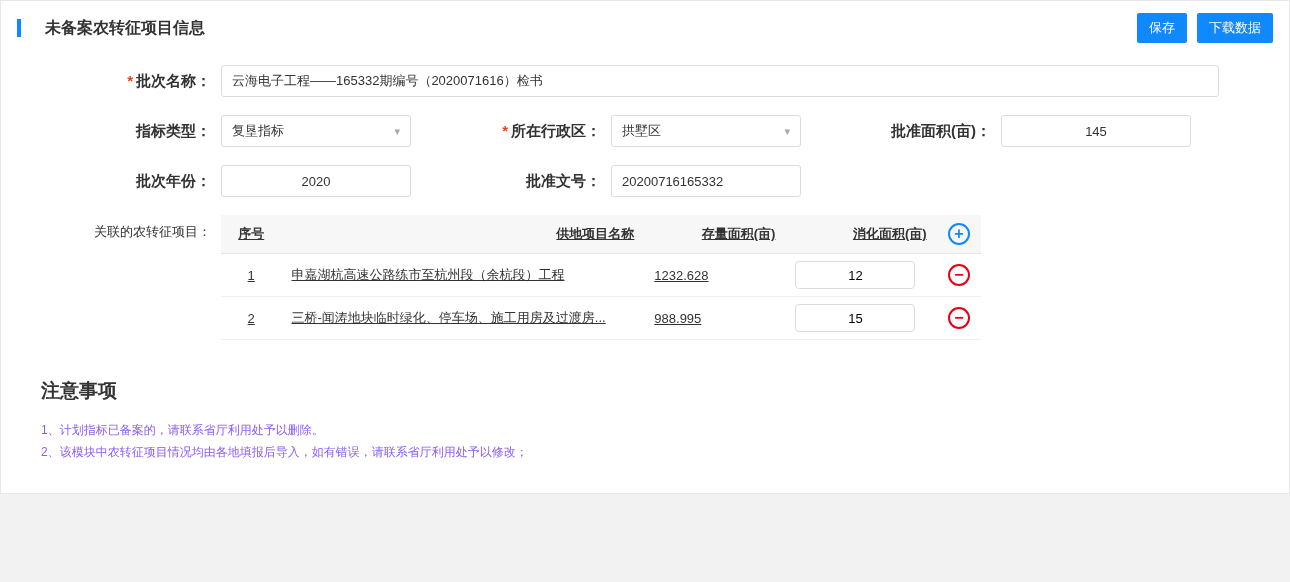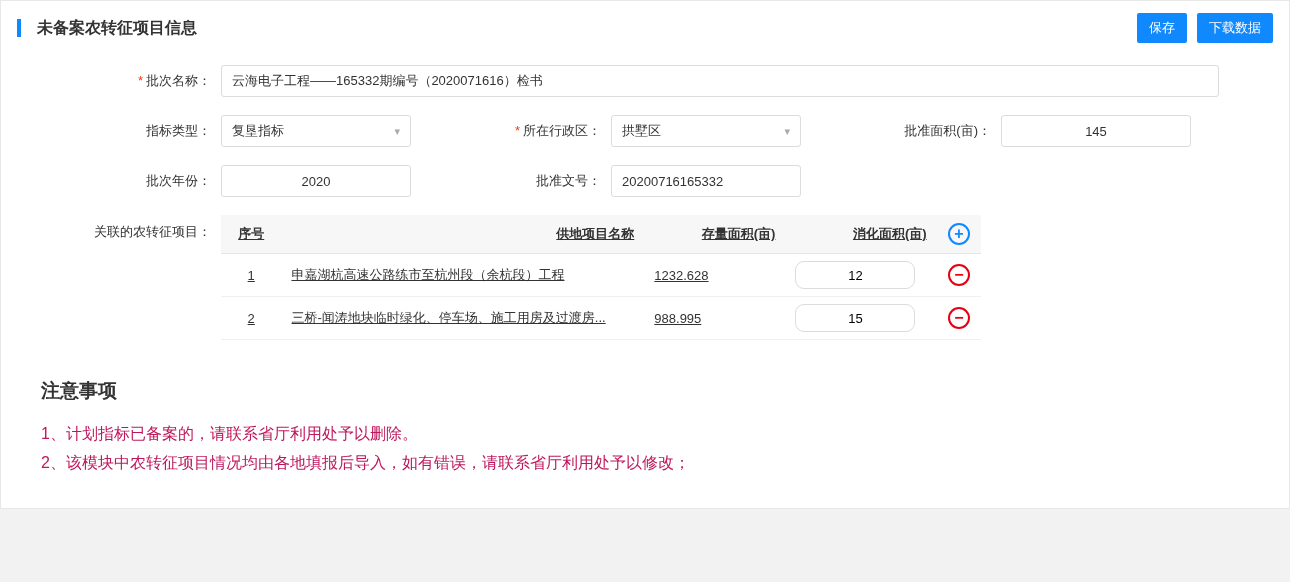--- a/index.html
+++ b/index.html
@@ -17,21 +17,21 @@
     }
     .panel-header {
       display: flex;
       justify-content: space-between;
       align-items: center;
       padding: 12px 16px;
     }
     .panel-title-wrap {
       display: flex;
       align-items: center;
-      gap: 16px;
+      gap: 24px;
     }
     .title-bar {
       width: 4px;
       height: 18px;
       background: #1089ff;
     }
     .panel-title {
       font-size: 16px;
       font-weight: 700;
       color: #333;
@@ -56,22 +56,23 @@
     }
     .form-item {
       display: flex;
       align-items: center;
     }
     .form-label {
       width: 170px;
       text-align: right;
       padding-right: 10px;
       color: #333;
-      font-size: 13px;
+      font-size: 15px;
       flex-shrink: 0;
+      font-weight: bold;
     }
     .form-label .req { color: #ed4014; margin-right: 3px; }
     .input, .select {
       height: 32px;
       border: 1px solid #dcdcdc;
       border-radius: 3px;
       background: #fff;
       padding: 0 10px;
       font-size: 13px;
       color: #333;
@@ -121,21 +122,21 @@
       padding: 7px 10px;
       border-bottom: 1px solid #f0f0f0;
       color: #333;
       vertical-align: middle;
     }
     td:first-child { text-align: center; }
     .cell-input {
       width: 120px;
       height: 28px;
       border: 1px solid #dcdcdc;
-      border-radius: 9px;
+      border-radius: 4px;
       text-align: center;
       font-size: 13px;
     }
     .icon-btn {
       display: inline-flex;
       align-items: center;
       justify-content: center;
       width: 22px;
       height: 22px;
       border-radius: 50%;
@@ -144,21 +145,21 @@
       font-size: 16px;
       line-height: 1;
       cursor: pointer;
     }
     .icon-add { color: #1089ff; border-color: #1089ff; }
     .icon-del { color: #e60012; border-color: #e60012; }
     th.act-col, td.act-col { text-align: center; width: 44px; }
 
     .notice-area { padding: 20px 40px 10px 40px; }
     .notice-title { font-weight: 700; font-size: 19px; margin-bottom: 16px; }
-    .notice-line { color: #be185d; font-size: 16px; line-height: 1.8; }
+    .notice-line { color: #8b5cf6; font-size: 12px; line-height: 1.8; }
 
     .col-name { width: 360px; }
     .col-stock { width: 140px; }
     .col-cons  { width: 150px; }
     .ellipsis { white-space: nowrap; overflow: hidden; text-overflow: ellipsis; max-width: 350px; }
   </style>
 </head>
 <body>
 
 <div class="panel">

